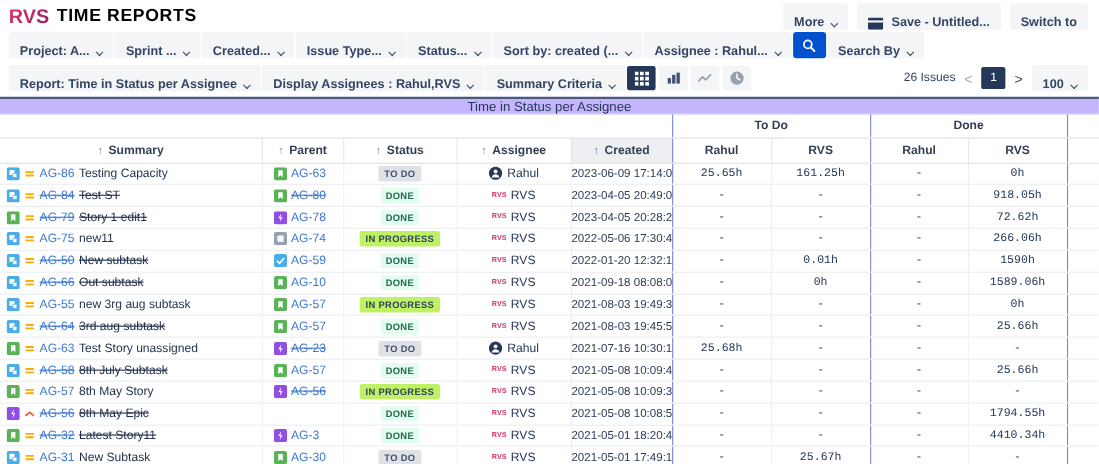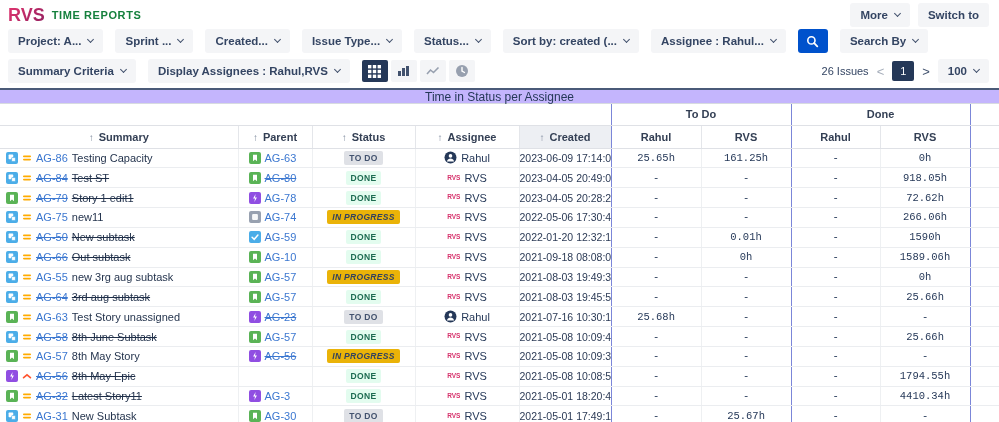--- a/index.html
+++ b/index.html
@@ -5,34 +5,34 @@
   * { box-sizing: border-box; }
   body { margin:0; width:999px; height:422px; overflow:hidden; background:#fff;
          font-family:"Liberation Sans", sans-serif; color:#253858; }
 
   
   .topbar { display:flex; align-items:center; padding:4px 10px 2px 8px; height:28px; }
   .logo { display:flex; align-items:center; gap:7px; }
   .logo-rvs { font-size:18px; font-weight:800;
     background:linear-gradient(135deg,#e4356f,#8e1f5f);
     -webkit-background-clip:text; background-clip:text; color:transparent; }
-  .logo-title { font-size:11px; font-weight:700; color:#15803d;
+  .logo-title { font-size:16px; font-weight:700; color:#000000;
     text-transform:uppercase; letter-spacing:.6px; }
   .top-actions { margin-left:auto; display:flex; gap:8px; }
 
   .btn { background:#f4f5f7; color:#344563; font-size:11.5px; font-weight:600;
     padding:0 10px; height:24px; border-radius:3px; border:none;
-    display:inline-flex; align-items:center; gap:7px; white-space:nowrap;
+    display:inline-flex; align-items:flex-end; gap:7px; white-space:nowrap;
     cursor:pointer; font-family:inherit; }
   .chev { width:5px; height:5px; border-right:1.5px solid #42526e;
     border-bottom:1.5px solid #42526e; transform:rotate(45deg);
     display:inline-block; margin-bottom:3px; flex:none; }
 
   
-  .filterbar, .reportbar { display:flex; align-items:center; gap:12px; padding:1px 10px 5px 8px; }
+  .filterbar, .reportbar { display:flex; align-items:center; gap:1px; padding:1px 10px 5px 8px; }
   .spacer { flex:1; }
   .search-btn { background:#0052cc; width:30px; height:24px; border:none; border-radius:3px;
     display:flex; align-items:center; justify-content:center; cursor:pointer; }
   .vt-group { display:flex; gap:3px; }
   .vt { width:26px; height:22px; background:#f4f5f7; border:none; border-radius:2px;
     display:flex; align-items:center; justify-content:center; cursor:pointer; }
   .vt.active { background:#253858; }
   .pager { display:flex; align-items:center; gap:8px; font-size:11px; color:#344563; }
   .pg-prev { color:#a5adba; font-size:13px; cursor:pointer; }
   .pg-next { color:#42526e; font-size:13px; cursor:pointer; }
@@ -62,40 +62,49 @@
   .key { color:#3b77d0; text-decoration:none; font-size:11px; cursor:pointer; }
   .struck { text-decoration:line-through; }
   .sumtext { color:#1f2f49; font-size:11px; }
   .c-sum .flex { padding-left:6px; }
   .c-par .flex { padding-left:10px; }
   .c-st { text-align:center; }
   .badge { display:inline-block; font-size:8.5px; font-weight:700; padding:2px 5px;
     border-radius:2px; letter-spacing:.3px; }
   .todo   { background:#dfe1e6; color:#42526e; }
   .done   { background:#e3fcef; color:#1d6b51; }
-  .inprog { background:#eab308; color:#32415f;font-style:italic; }
+  .inprog { background:#bef264; color:#32415f; }
   .c-as { font-size:11px; }
   .c-cr { text-align:center; color:#2b3a55; }
   .c-val { text-align:center; color:#253858;font-family:Liberation Mono, monospace; }
   .rvs-mini { font-size:6.5px; font-weight:800; color:#d6336c; line-height:1; }
 </style>
 </head>
 <body>
 
 <div class="topbar">
   <div class="logo">
     <span class="logo-rvs">RVS</span>
     <span class="logo-title">Time Reports</span>
   </div>
   <div class="top-actions">
     <button class="btn">
       <span>More</span>
         <i class="chev"></i>
     </button>
     <button class="btn">
+      <span class="icon">
+        <svg width="14" height="11" viewBox="0 0 14 11">
+            <rect x="0" y="0" width="14" height="11" rx="1.5" fill="#253858"></rect>
+            <rect x="0" y="2.5" width="14" height="2" fill="#f4f5f7"></rect>
+          </svg>
+      </span>
+      <span>Save - Untitled...</span>
+    </button>
+    <button class="btn">
       <span>Switch to</span>
     </button>
   </div>
 </div>
 
 <div class="filterbar">
   <button class="btn">
       <span>Project: A...</span>
       <i class="chev"></i>
     </button>
@@ -134,25 +143,29 @@
   <button class="btn">
       <span>Search By</span>
       <i class="chev"></i>
     </button>
   <div class="spacer"></div>
 
 </div>
 
 <div class="reportbar">
   <button class="btn">
+      <span>Report: Time in Status per Assignee</span>
+      <i class="chev"></i>
+    </button>
+  <button class="btn">
+      <span>Display Assignees : Rahul,RVS</span>
+      <i class="chev"></i>
+    </button>
+  <button class="btn">
       <span>Summary Criteria</span>
-      <i class="chev"></i>
-    </button>
-  <button class="btn">
-      <span>Display Assignees : Rahul,RVS</span>
       <i class="chev"></i>
     </button>
   <div class="vt-group">
     <button class="vt active">
       <span class="icon">
         <svg width="13" height="13" viewBox="0 0 13 13">
             <g fill="#fff">
               <rect x="0" y="0" width="3.4" height="3.4"></rect>
               <rect x="4.8" y="0" width="3.4" height="3.4"></rect>
               <rect x="9.6" y="0" width="3.4" height="3.4"></rect>
@@ -681,21 +694,21 @@
                 <rect x="5.6" y="5.6" width="3.8" height="3.8" rx="0.6" fill="#fff" stroke="#4bade8" stroke-width="0.7"></rect>
               </svg>
             </span>
             <span class="icon">
               <svg width="10" height="10" viewBox="0 0 10 10" style="flex:none">
                 <rect x="1" y="2.6" width="8" height="1.7" rx="0.8" fill="#ffab00"></rect>
                 <rect x="1" y="5.7" width="8" height="1.7" rx="0.8" fill="#ffab00"></rect>
               </svg>
             </span>
             <a class="key struck">AG-58</a>
-            <span class="sumtext struck">8th June Subtask</span>
+            <span class="sumtext struck">8th July Subtask</span>
           </div>
         </td>
         <td class="c-par">
           <div class="flex">
             <span class="icon">
               <svg width="12" height="12" viewBox="0 0 12 12" style="flex:none">
                 <rect width="12" height="12" rx="2" fill="#5ab356"></rect>
                 <path d="M4 2.8h4v6.4L6 7.4 4 9.2z" fill="#fff"></path>
               </svg>
             </span>

